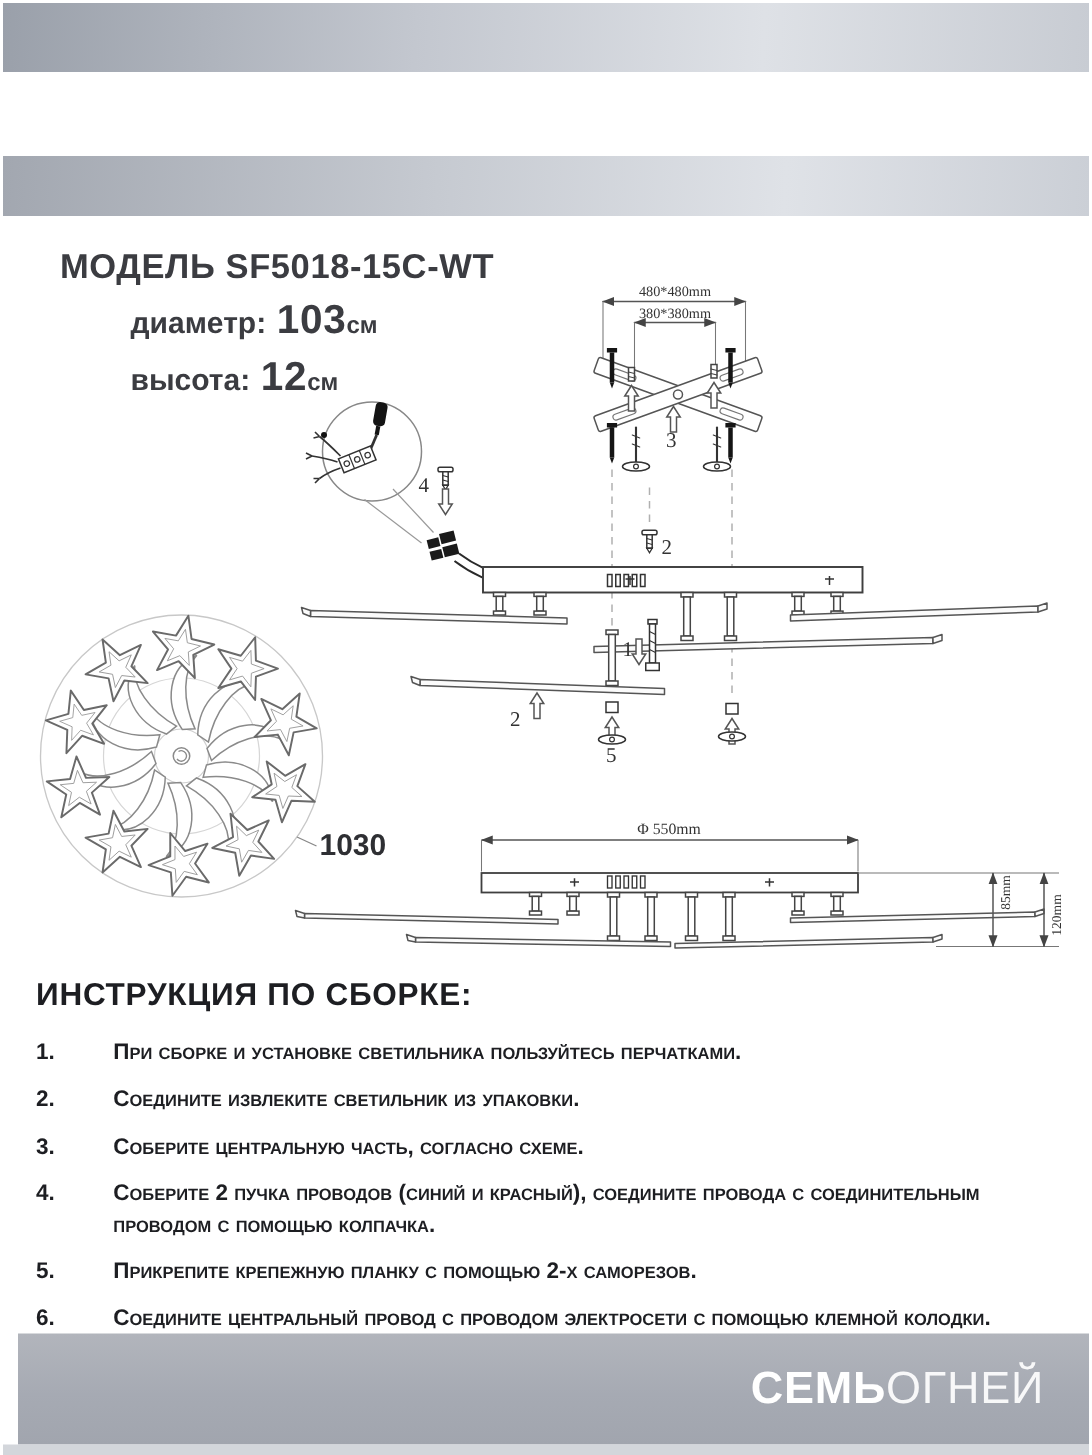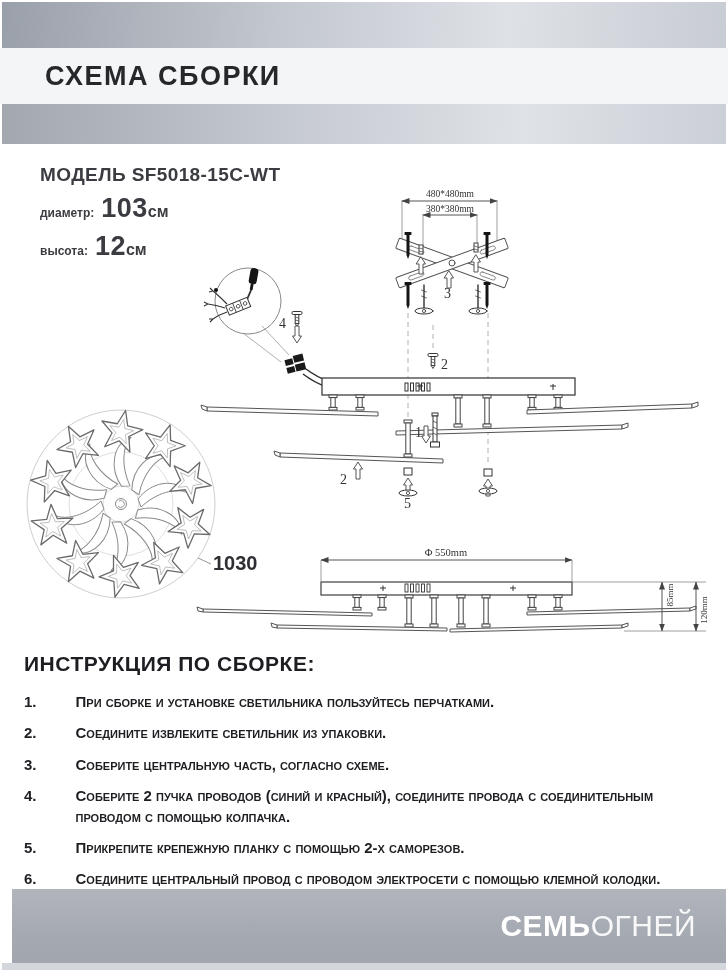--- a/index.html
+++ b/index.html
@@ -8,23 +8,23 @@
   
   .band-top{position:absolute;left:2px;right:2px;top:2px;height:46px;
             background:linear-gradient(93deg,#9aa0aa 0%,#c3c7cf 38%,#dee1e6 70%,#c8ccd3 100%);}
   .title-strip{position:absolute;left:0;right:0;top:48px;height:56px;background:#f4f5f7;
                display:flex;align-items:center;}
   .page-title{margin-left:45px;font-size:27px;font-weight:700;letter-spacing:1.5px;color:#26272b;}
   .band-mid{position:absolute;left:2px;right:2px;top:104px;height:40px;
             background:linear-gradient(93deg,#a2a7b0 0%,#c6cad1 40%,#dfe2e7 72%,#cbcfd6 100%);}
   
   .model-block{position:absolute;left:40px;top:164px;color:#3b3c41;}
-  .model-line{font-size:19px;font-weight:700;letter-spacing:.4px;white-space:nowrap;}
+  .model-line{font-size:23px;font-weight:700;letter-spacing:.4px;white-space:nowrap;}
   .spec-line{display:flex;align-items:baseline;margin-top:7px;font-weight:700;}
-  .spec-label{font-size:12px;}
+  .spec-label{font-size:20px;margin-left:47px;}
   .spec-value{font-size:27px;margin-left:7px;letter-spacing:.5px;}
   .spec-unit{font-size:16px;text-align:center;}
   
   .diagram{position:absolute;left:0;top:185px;}
   .cad-num{font-family:"Liberation Serif", serif;font-size:14px;fill:#333;}
   .cad-dim{font-family:"Liberation Serif", serif;font-size:9.5px;fill:#333;}
   .plate-dim{font-family:"Liberation Sans", sans-serif;font-size:20px;font-weight:600;fill:#2e2f33;}
   
   .instructions{position:absolute;left:24px;top:652px;width:697px;color:#1d1e22;}
   .instructions h2{margin:0 0 16px 0;font-size:21px;font-weight:700;letter-spacing:.5px;}
@@ -40,23 +40,20 @@
   .brand-bold{font-weight:700;}
   .brand-light{font-weight:400;opacity:.92;}
   .bottom-edge{position:absolute;left:2px;right:2px;bottom:0;height:7px;background:#d3d6db;}
 </style>
 </head>
 <body>
 
 <div class="page">
 
   <div class="band-top"></div>
-  <div class="title-strip">
-    <div class="page-title">СХЕМА СБОРКИ</div>
-  </div>
   <div class="band-mid"></div>
 
   <div class="model-block">
     <div class="model-line">
       <span>МОДЕЛЬ</span>
       <span>SF5018-15C-WT</span>
     </div>
     <div class="spec-line">
       <span class="spec-label">диаметр:</span>
       <span class="spec-value">103</span>

